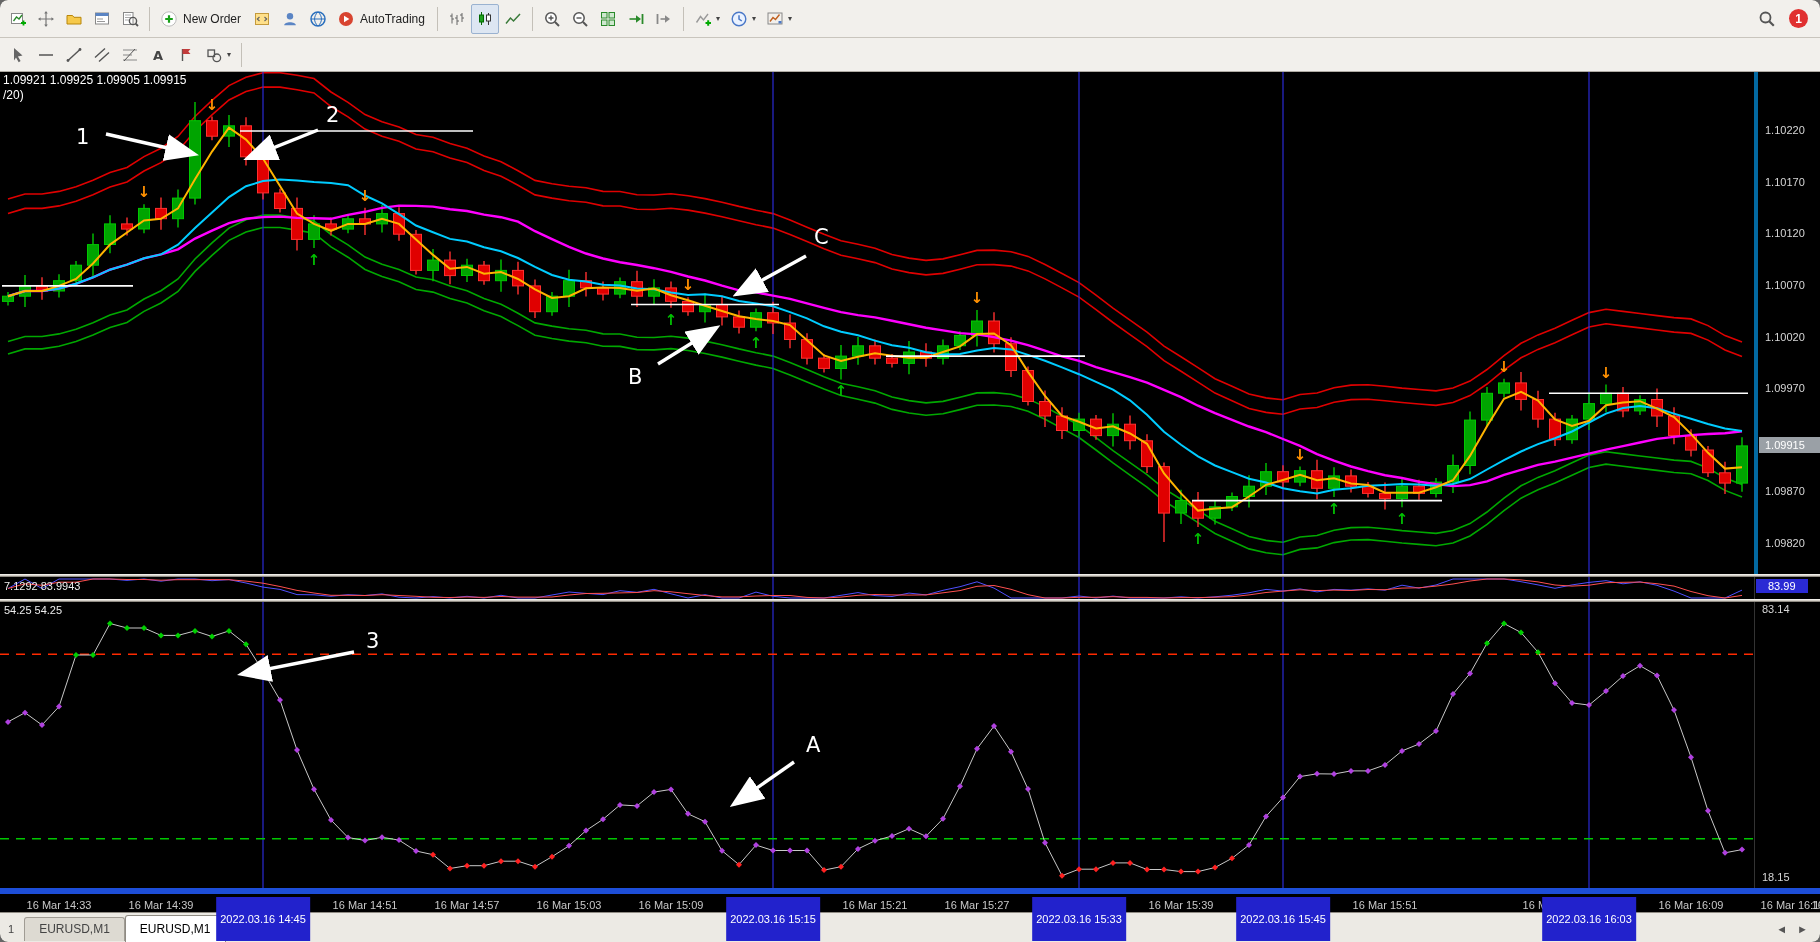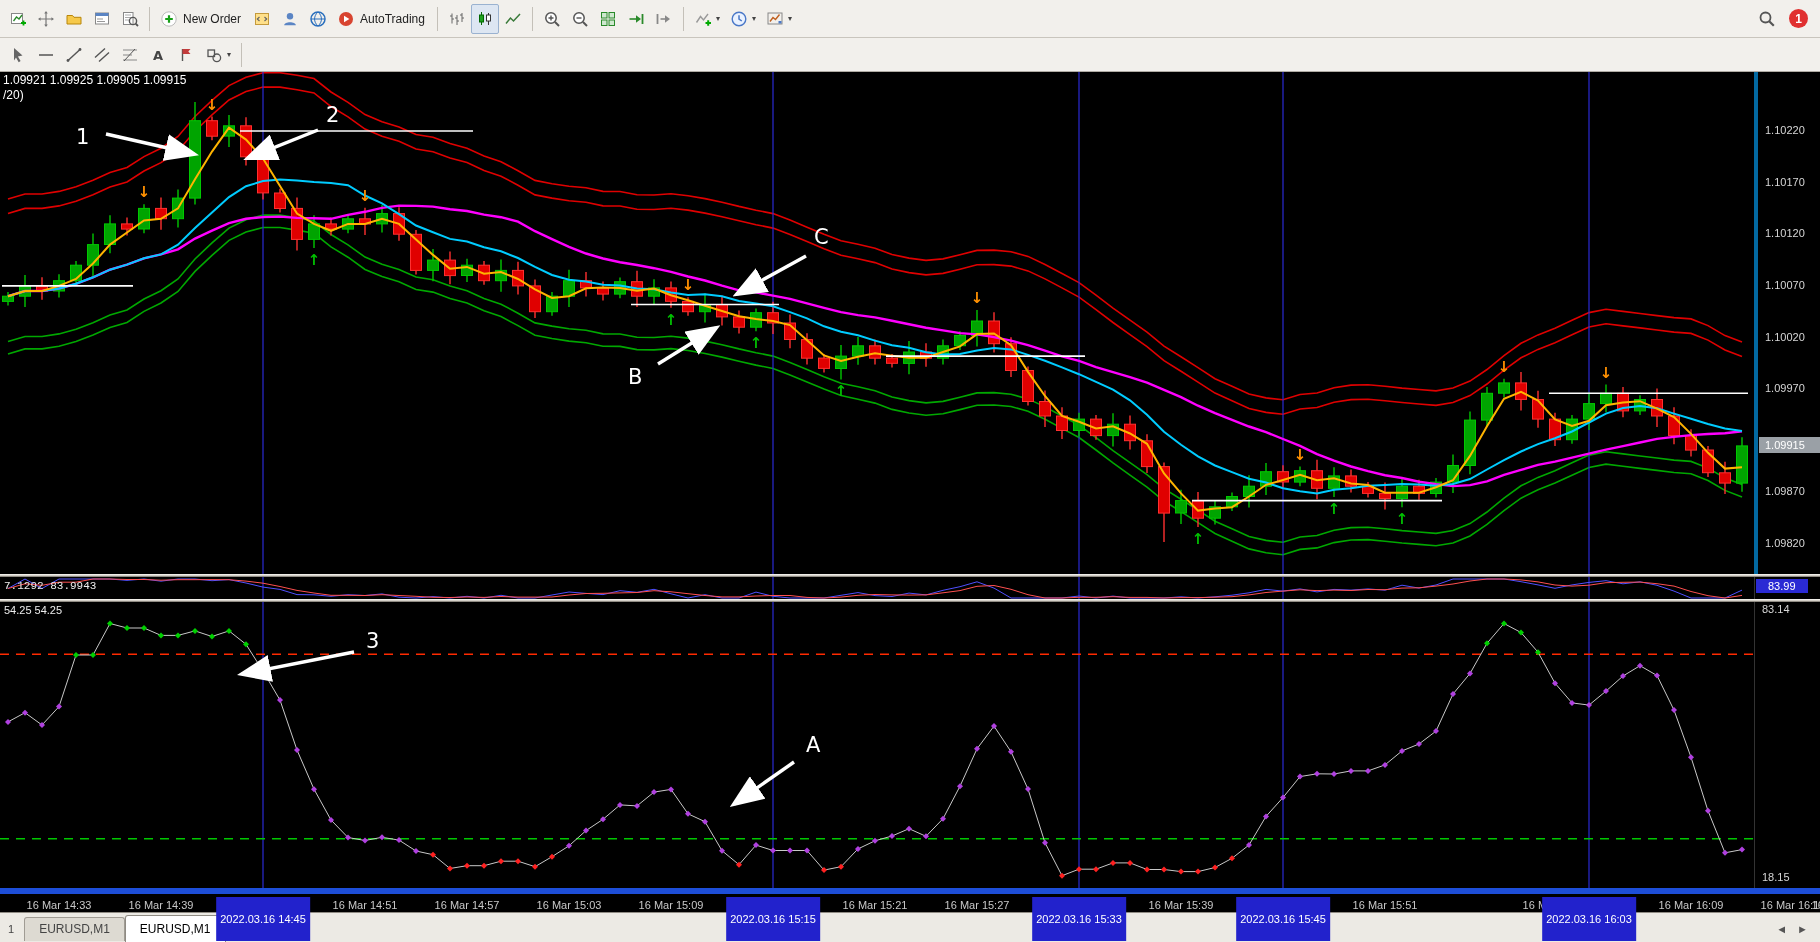--- a/index.html
+++ b/index.html
@@ -1,17 +1,17 @@
 <!DOCTYPE html>
 <html><head>
 <meta charset="utf-8">
 <style>
   html,body{margin:0;padding:0;background:#666;}
   #terminal{position:relative;width:1820px;height:942px;background:#000;overflow:hidden;
-    font-family:"Liberation Sans","DejaVu Sans",sans-serif;}
+    font-family:"Liberation Sans","DejaVu Sans",sans-serif;border-radius:8px;}
   
   #toolbar1{position:absolute;left:0;top:0;width:100%;height:38px;background:#F2F0EC;
     border-bottom:1px solid #C9C5BD;display:flex;align-items:center;padding:0 4px;box-sizing:border-box;}
   #toolbar2{position:absolute;left:0;top:38px;width:100%;height:34px;background:#F2F0EC;
     border-bottom:1px solid #AFABA3;display:flex;align-items:center;padding:0 4px;box-sizing:border-box;}
   .tbtn{display:inline-flex;align-items:center;gap:3px;height:28px;padding:0 4px;border:1px solid transparent;
     border-radius:2px;color:#333;font-size:12px;cursor:default;}
   .tbtn.active{background:#DDE6F2;border-color:#9AB2D0;}
   .tbtn svg{display:block;}
   .tlabel{font-size:12px;color:#222;padding:0 2px;white-space:nowrap;}
@@ -27,21 +27,21 @@
   #chart-area{position:absolute;left:0;top:72px;width:100%;height:840px;background:#000;}
   #main-pane{position:absolute;left:0;top:0;width:1754px;height:502px;}
   #ohlc{position:absolute;left:3px;top:1px;color:#FFF;font-size:12px;line-height:15px;z-index:3;}
   #axis-main{position:absolute;left:1754px;top:0;width:66px;height:502px;border-left:4px solid #0369a1;}
   .ptick{position:absolute;left:7px;color:#D6D6D6;font-size:11px;}
   #bidbox{position:absolute;left:1px;width:62px;background:#9AA0A6;color:#fff;font-size:11px;
     padding:2px 8px 2px 6px;box-sizing:border-box;}
   .splitter{position:absolute;left:0;width:100%;height:3px;background:#D4D0C8;
     border-top:1px solid #EFEDE8;border-bottom:1px solid #8F8B83;box-sizing:border-box;}
   #split1{top:502px;} #split2{top:527px;}
-  #stoch-pane{position:absolute;left:0;top:505px;width:1754px;height:22px;font-family:Liberation Mono, monospace;}
+  #stoch-pane{position:absolute;left:0;top:505px;width:1754px;height:22px;}
   #stoch-label{position:absolute;left:4px;top:3px;color:#EDEDED;font-size:11px;z-index:2;}
   #axis-stoch{position:absolute;left:1754px;top:505px;width:66px;height:22px;border-left:1px solid #333;}
   #stoch-box{position:absolute;left:1px;top:2px;background:#2A2AD4;color:#fff;font-size:11px;padding:1px 12px;}
   #osc-pane{position:absolute;left:0;top:530px;width:1754px;height:286px;text-align:center;}
   #osc-label{position:absolute;left:4px;top:2px;color:#EDEDED;font-size:11px;z-index:2;}
   #axis-osc{position:absolute;left:1754px;top:530px;width:66px;height:286px;border-left:1px solid #333;}
   #osc-top{position:absolute;left:7px;top:1px;color:#D6D6D6;font-size:11px;}
   #osc-bottom{position:absolute;left:7px;bottom:5px;color:#D6D6D6;font-size:11px;}
   #time-axis{position:absolute;left:0;top:816px;width:100%;height:24px;background:#000;border-top:6px solid #1d4ed8;box-sizing:content-box;}
   .ttick{position:absolute;top:5px;transform:translateX(-50%);color:#C8C8C8;font-size:11px;white-space:nowrap;}

